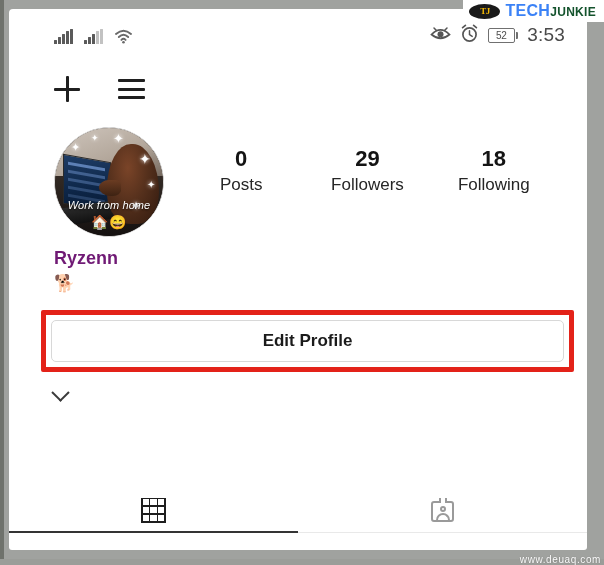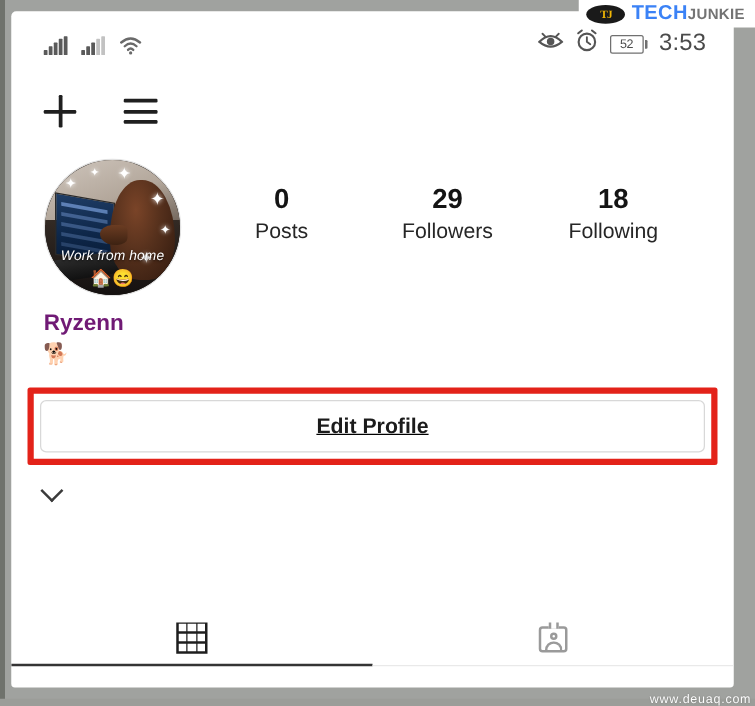--- a/index.html
+++ b/index.html
@@ -25,20 +25,21 @@
   }
   #frame-inner {
     position: absolute;
     left: 9px; top: 9px;
     width: 578px;
     height: 541px;
     background: #ffffff;
     border-radius: 4px 4px 3px 3px;
     box-sizing: border-box;
     overflow: hidden;
+    padding-left: 19px;
   }
   
   #edge-left {
     position: absolute;
     left: 0; top: 0;
     width: 4px; height: 565px;
     background: #6f726c;
   }
   #edge-bottom {
     position: absolute;
@@ -73,21 +74,21 @@
     letter-spacing: -0.5px;
     font-family: "Liberation Serif", serif;
   }
   .tj-tech {
     color: #3b82f6;
     font-size: 16px;
     font-weight: bold;
     letter-spacing: 0.3px;
   }
   .tj-junkie {
-    color: #737373;
+    color: #14532d;
     font-size: 12px;
     font-weight: bold;
     letter-spacing: 0.3px;
   }
 
   
   #statusbar {
     position: relative;
     height: 52px;
     display: flex;
@@ -358,21 +359,20 @@
     line-height: 1.4;
   }
 
   
   #edit-annotation {
     margin: 14px 13px 0 13px;
     border: 5px solid #e32219;
     border-radius: 2px;
     padding: 5px;
     box-sizing: border-box;
-    text-decoration: underline;
   }
   #edit-profile-btn {
     width: 100%;
     height: 42px;
     background: #ffffff;
     border: 1px solid #d8d8d8;
     border-radius: 5px;
     font-size: 17px;
     font-weight: bold;
     color: #1b1b1b;

